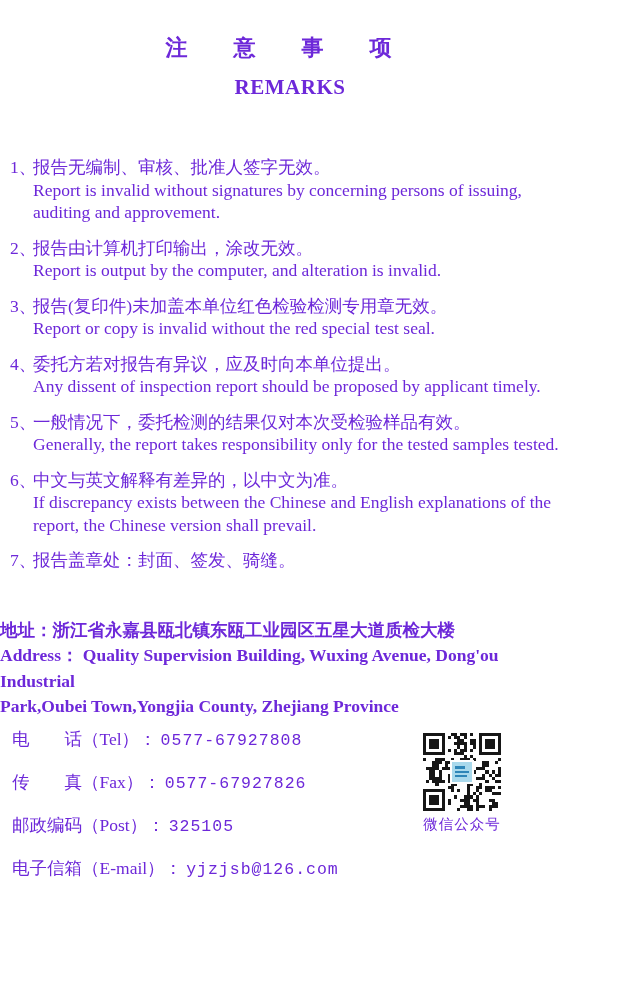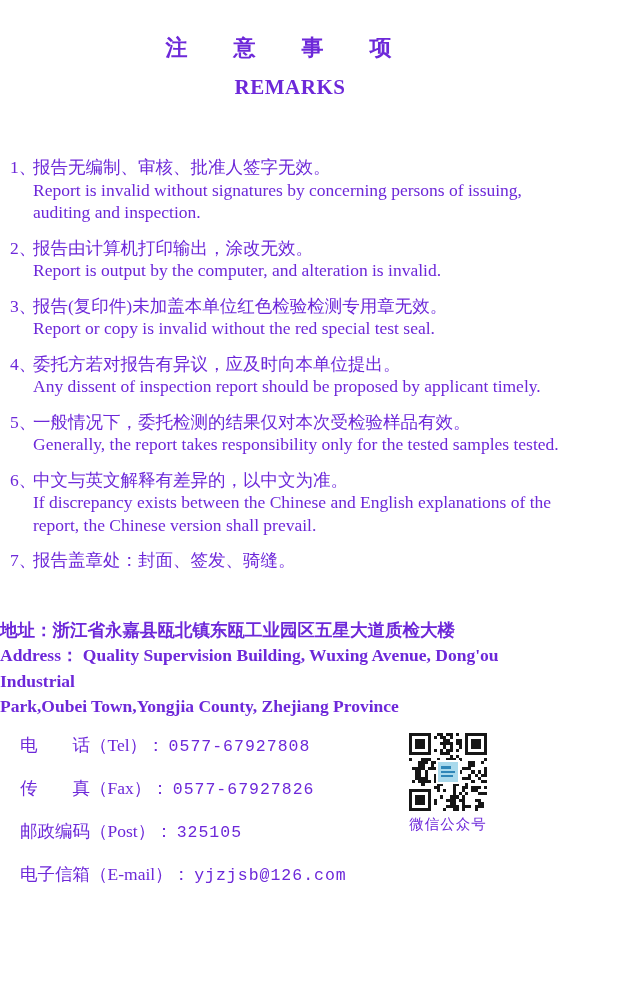--- a/index.html
+++ b/index.html
@@ -43,50 +43,50 @@
   .line { margin: 0; }
   
   .address {
     margin-top: 46px;
     width: 575px;
     font-size: 17.5px;
     line-height: 25.5px;
     font-weight: bold;
   }
   
-  .contacts { margin-top: 14px; padding-left: 20px; font-size: 17.5px; }
+  .contacts { margin-top: 8px; padding-left: 12px; font-size: 17.5px; }
   .contact-row { height: 22px; line-height: 22px; margin-bottom: 21px; white-space: nowrap; }
   .contact-value {
     font-family: "Liberation Mono", "DejaVu Sans Mono", monospace;
     font-size: 16.5px;
     letter-spacing: 1px;
     margin-left: 4px;
   }
   
-  .qr-block { position: absolute; left: 408px; top: 733px; width: 80px; text-align: center; }
+  .qr-block { position: absolute; left: 422px; top: 733px; width: 80px; text-align: center; }
   .qr-code { width: 78px; height: 78px; margin: 0 auto; }
   .qr-code svg { display: block; }
   .qr-caption { margin-top: 4px; font-size: 14.5px; letter-spacing: 1px; white-space: nowrap; }
 </style>
 </head>
 <body>
 
 <div class="page">
 
   <div class="header">
     <h1 class="title-zh">注意事项</h1>
     <h2 class="title-en">REMARKS</h2>
   </div>
 
   <ol class="items">
     <li class="item">
       <span class="item-num">1、</span>
       <p class="line">报告无编制、审核、批准人签字无效。</p>
       <p class="line">Report is invalid without signatures by concerning persons of issuing,</p>
-      <p class="line">auditing and inspection.</p>
+      <p class="line">auditing and approvement.</p>
     </li>
     <li class="item">
       <span class="item-num">2、</span>
       <p class="line">报告由计算机打印输出，涂改无效。</p>
       <p class="line">Report is output by the computer, and alteration is invalid.</p>
     </li>
     <li class="item">
       <span class="item-num">3、</span>
       <p class="line">报告(复印件)未加盖本单位红色检验检测专用章无效。</p>
       <p class="line">Report or copy is invalid without the red special test seal.</p>

